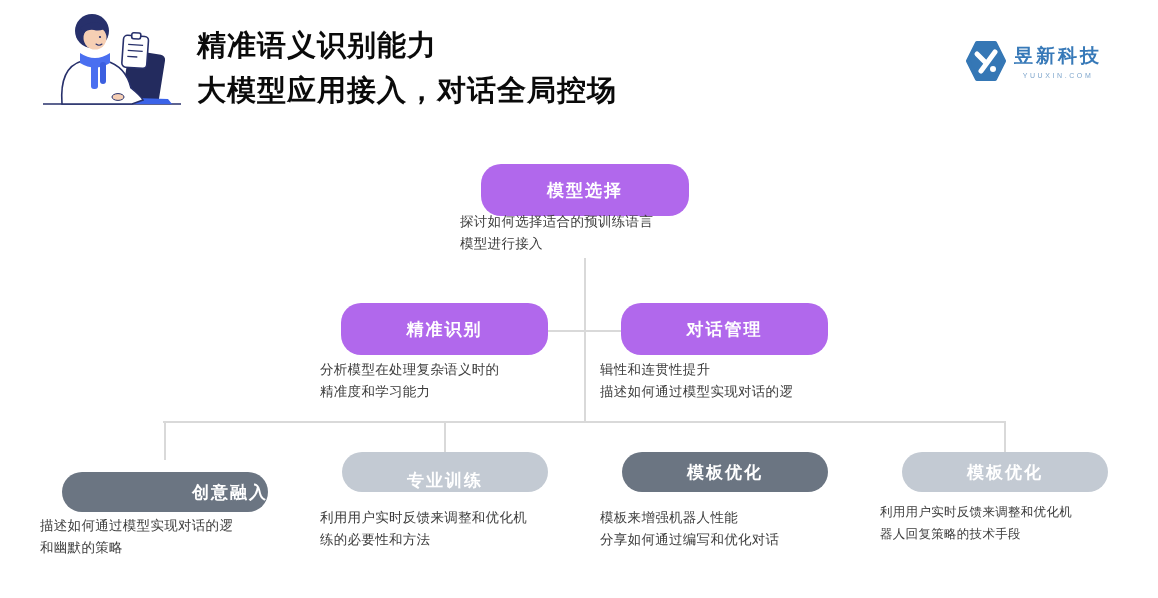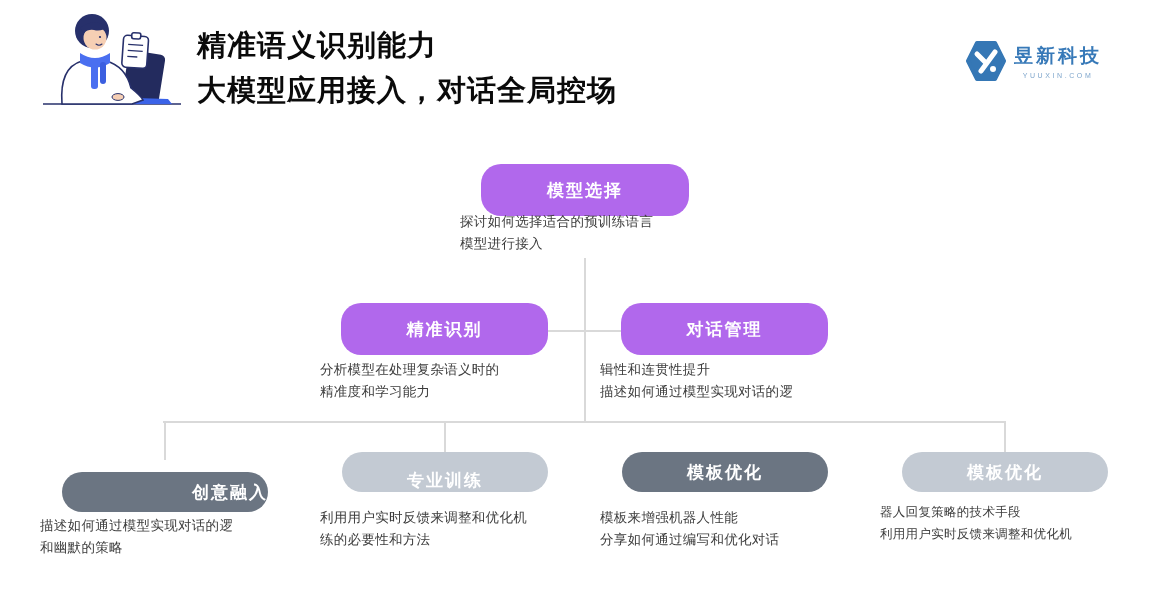--- a/index.html
+++ b/index.html
@@ -139,17 +139,17 @@
   </div>
   <div class="desc" style="left:600px;top:507px;">
     <div>模板来增强机器人性能</div>
     <div>分享如何通过编写和优化对话</div>
   </div>
 
   <div class="pill pill-light" style="left:902px;top:452px;">
     <span>模板优化</span>
   </div>
   <div class="desc" style="left:880px;top:502px;font-size:12.5px;">
+    <div>利用用户实时反馈来调整和优化机</div>
     <div>器人回复策略的技术手段</div>
-    <div>利用用户实时反馈来调整和优化机</div>
   </div>
 
 </div>
 
 </body></html>

